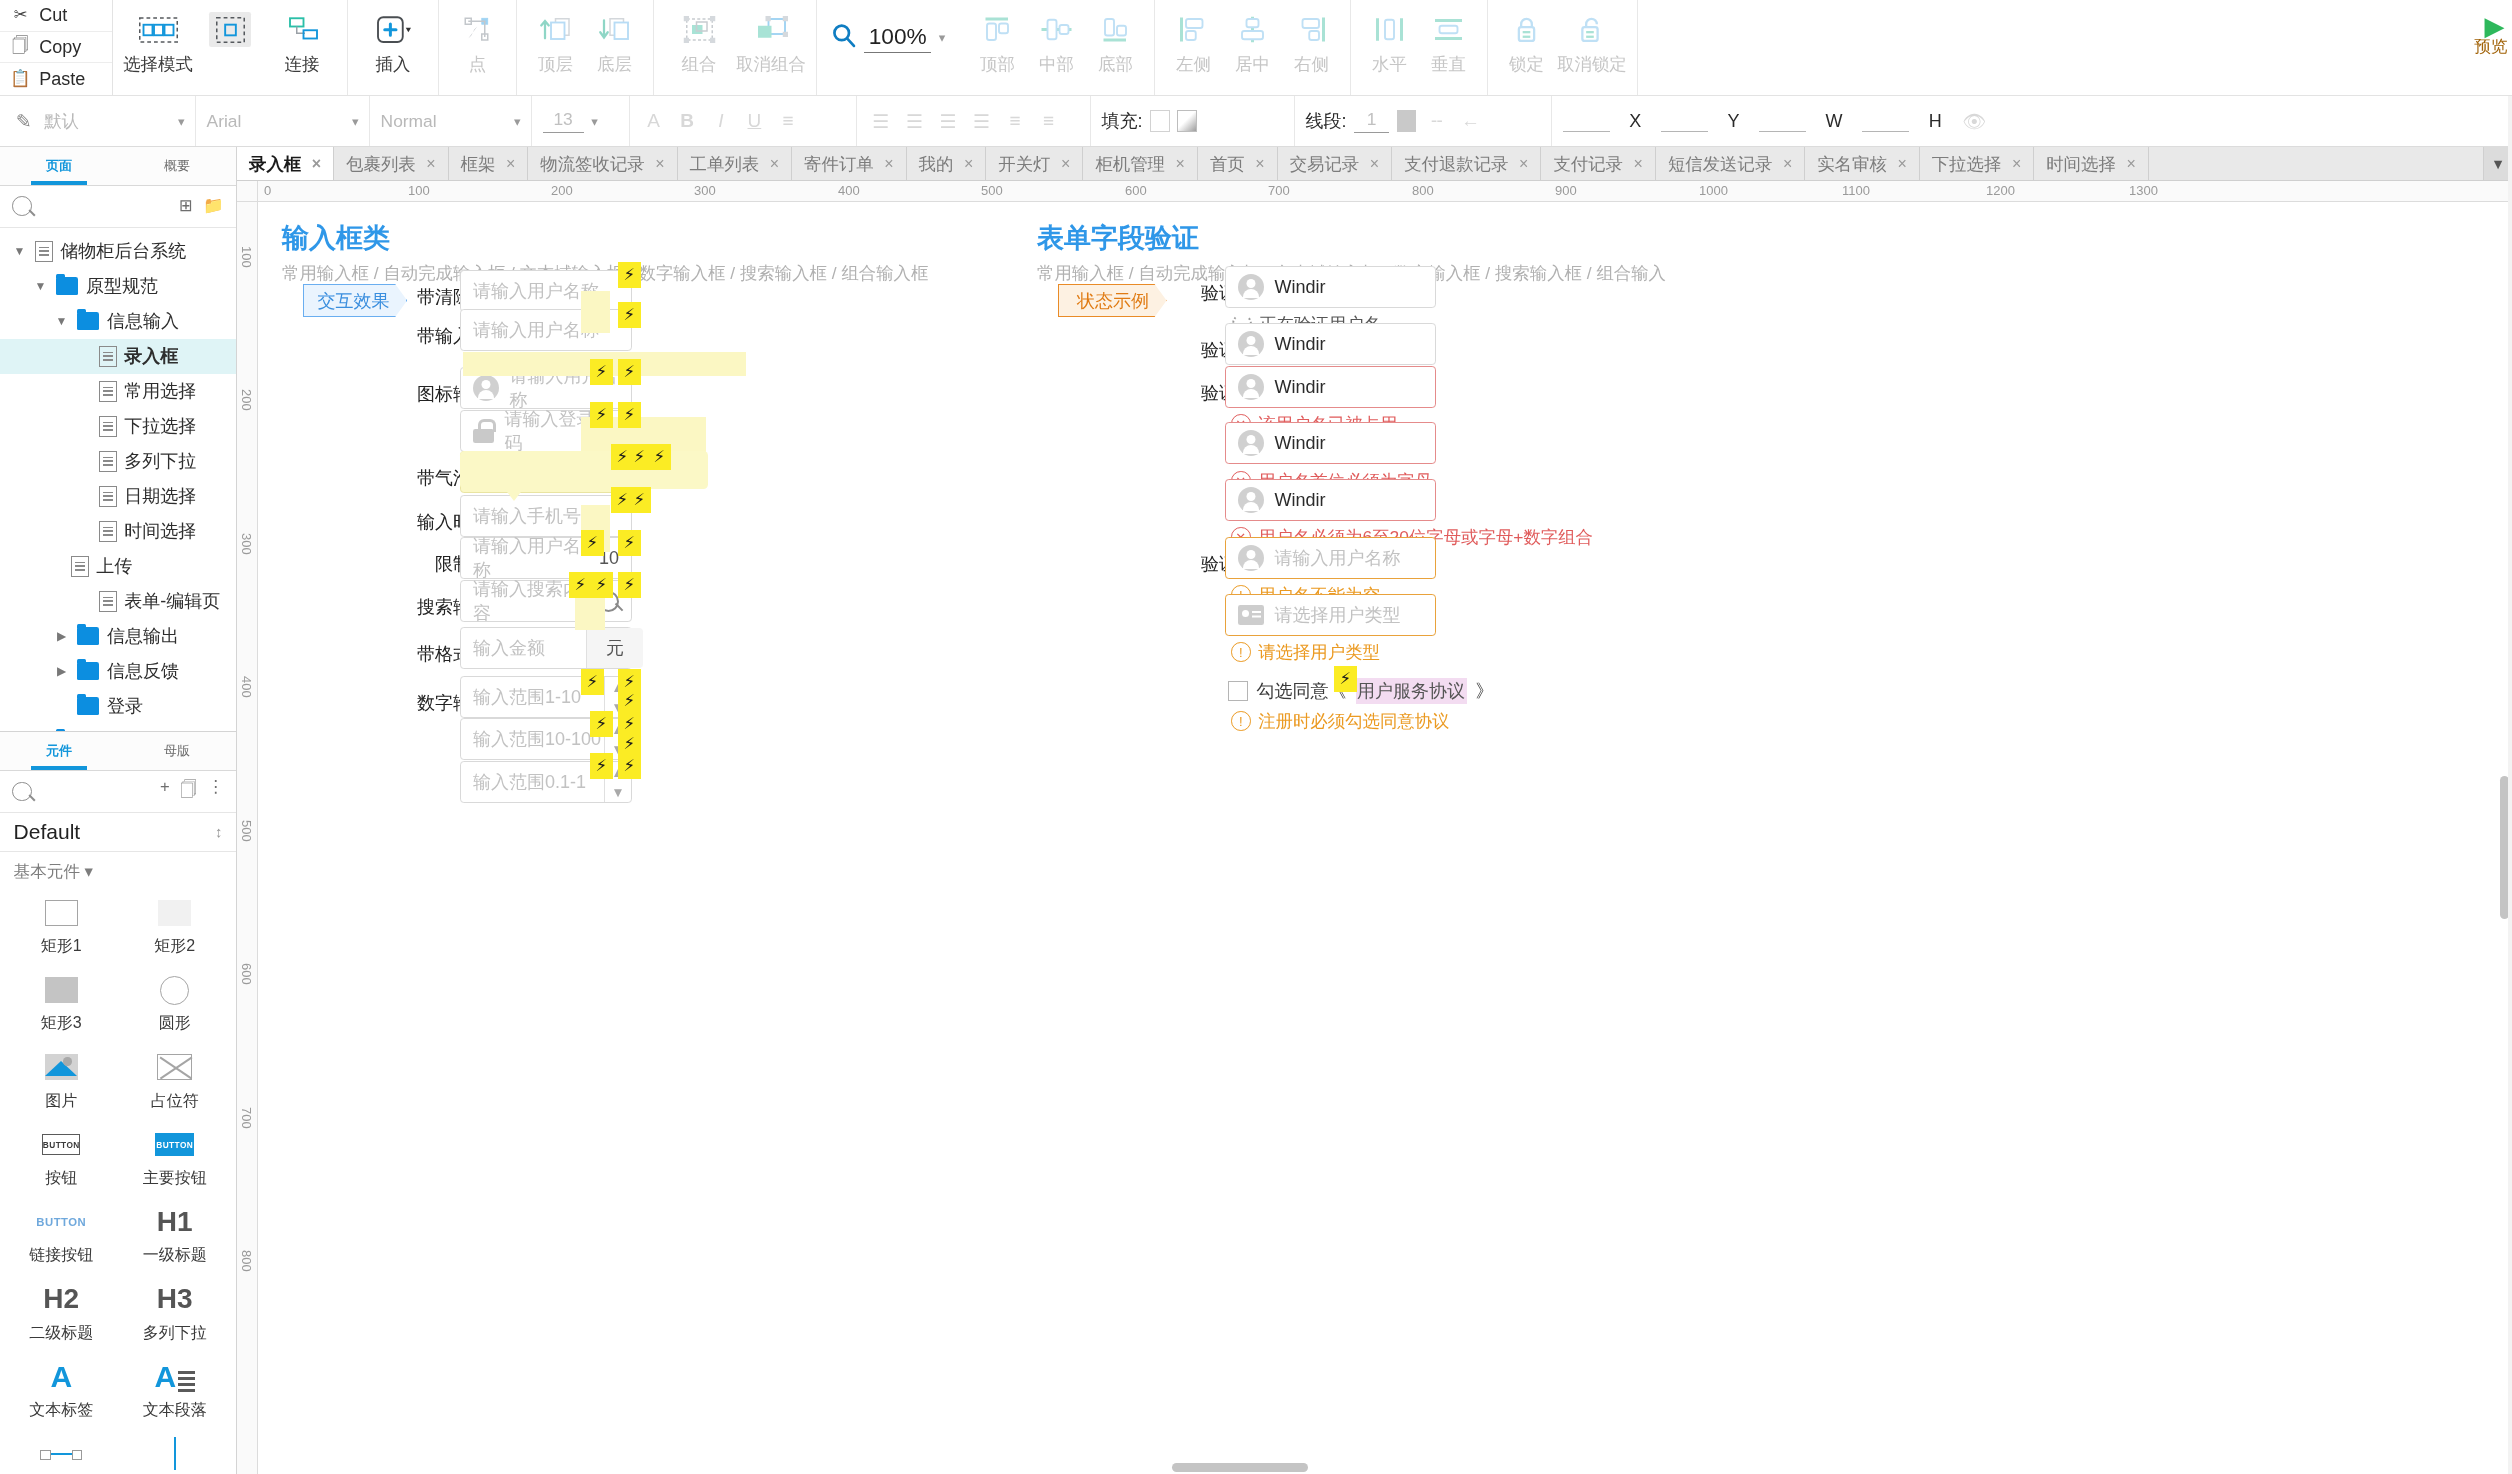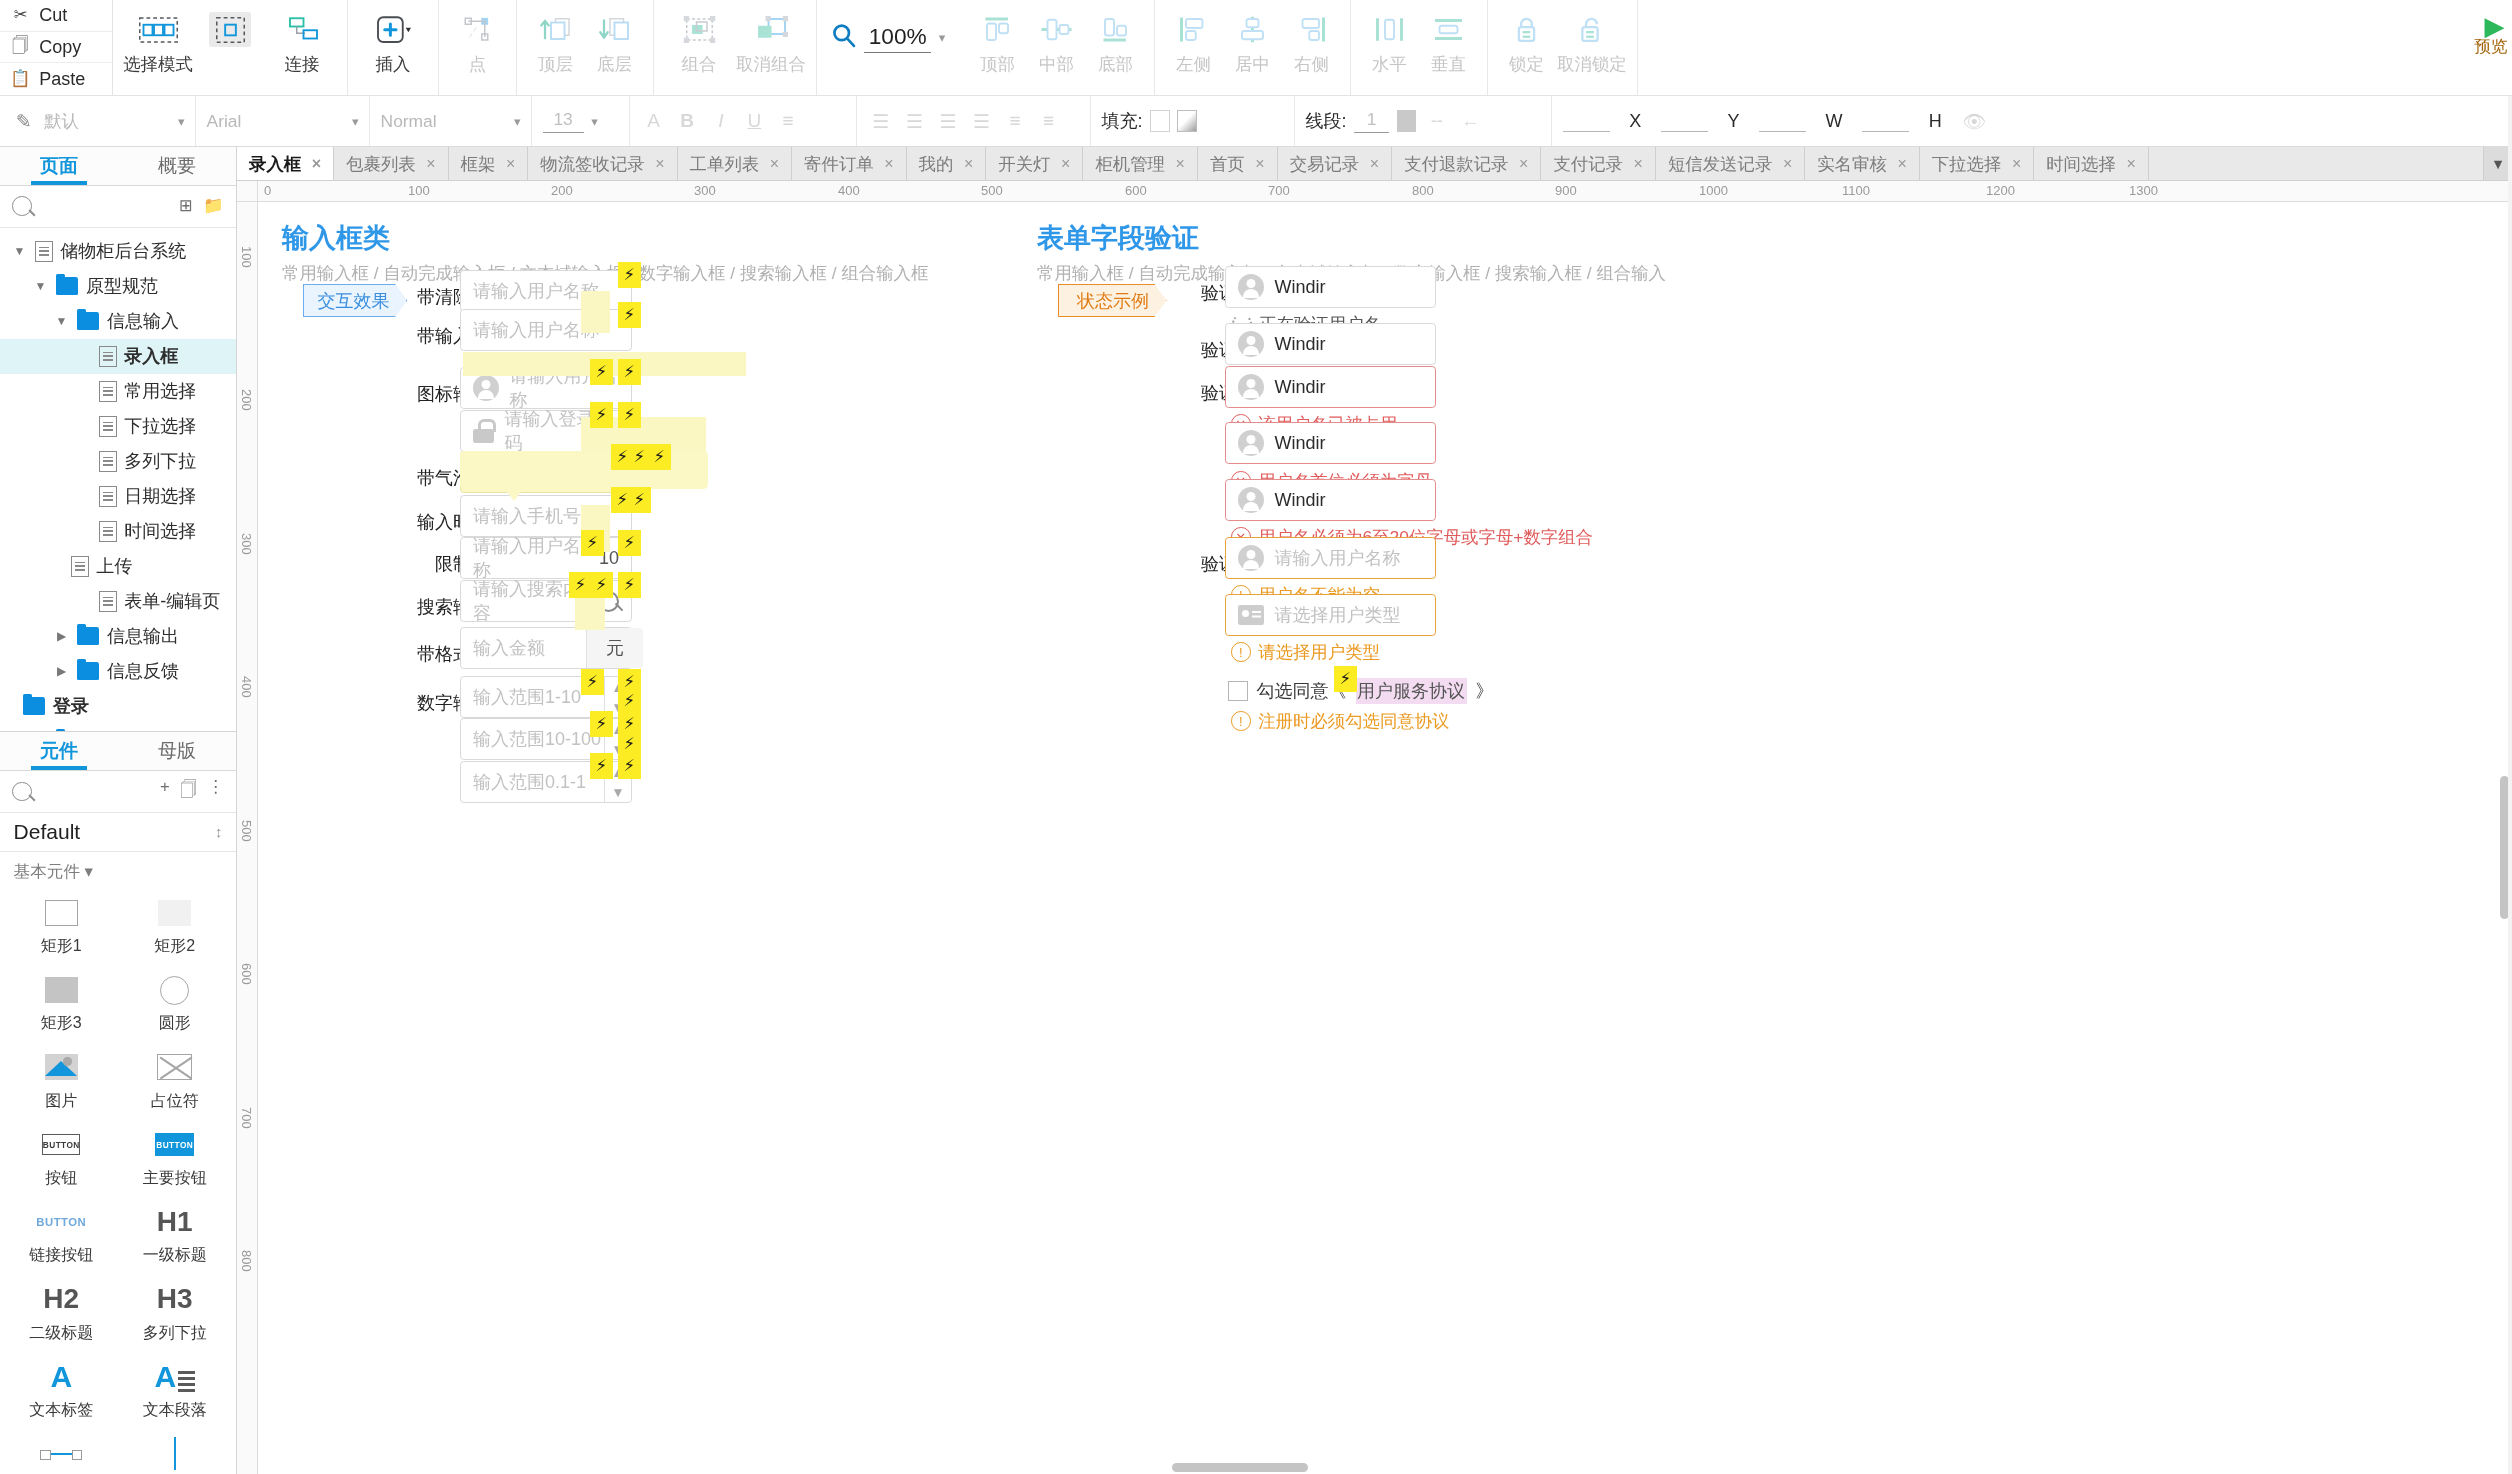--- a/index.html
+++ b/index.html
@@ -74,21 +74,21 @@
 
   
   .body-row { flex: 1; display: flex; min-height: 0; }
 
   
   .left-panel { width: 237px; border-right: 0.8px solid #d4d4d4; display: flex; flex-direction: column;
                 background: #fff; min-height: 0; }
   .panel-tabs { display: flex; height: 41px; border-bottom: 0.8px solid #d9d9d9; background:#fcfcfc; }
   .panel-tab {
     flex: 1; display: flex; align-items: center; justify-content: center;
-    font-size: 19px; color: #6b6b6b; position: relative; cursor: pointer;
+    font-size: 13px; color: #6b6b6b; position: relative; cursor: pointer;
   }
   .panel-tab.active { color: #1296db; font-weight: bold; }
   .panel-tab.active::after {
     content:""; position:absolute; bottom:0; left:26%; width:48%; height:3.8px; background:#1296db;
   }
   .panel-search {
     height: 44px; display: flex; align-items: center; gap: 7.6px;
     padding: 0 12px; border-bottom: 0.8px solid #e6e6e6;
   }
   .mag { width: 19.6px; height: 19.6px; border: 1.5px solid #8e8e8e; border-radius: 50%; position: relative; flex:none;}
@@ -737,21 +737,21 @@
           <div class="tree-row" style="padding-left: 54px;">
             <span class="tri">▶</span>
             <span class="fd-ico"></span>
             <span>信息输出</span>
           </div>
           <div class="tree-row" style="padding-left: 54px;">
             <span class="tri">▶</span>
             <span class="fd-ico"></span>
             <span>信息反馈</span>
           </div>
-          <div class="tree-row" style=" font-weight: bold;">
+          <div class="tree-row" style="padding-left: 54px;">
             <span class="tri blank">·</span>
             <span class="fd-ico"></span>
             <span>登录</span>
           </div>
           <div class="tree-row" style="padding-left: 33px;">
             <span class="tri">▼</span>
             <span class="fd-ico"></span>
             <span>框架</span>
           </div>
         </div>

